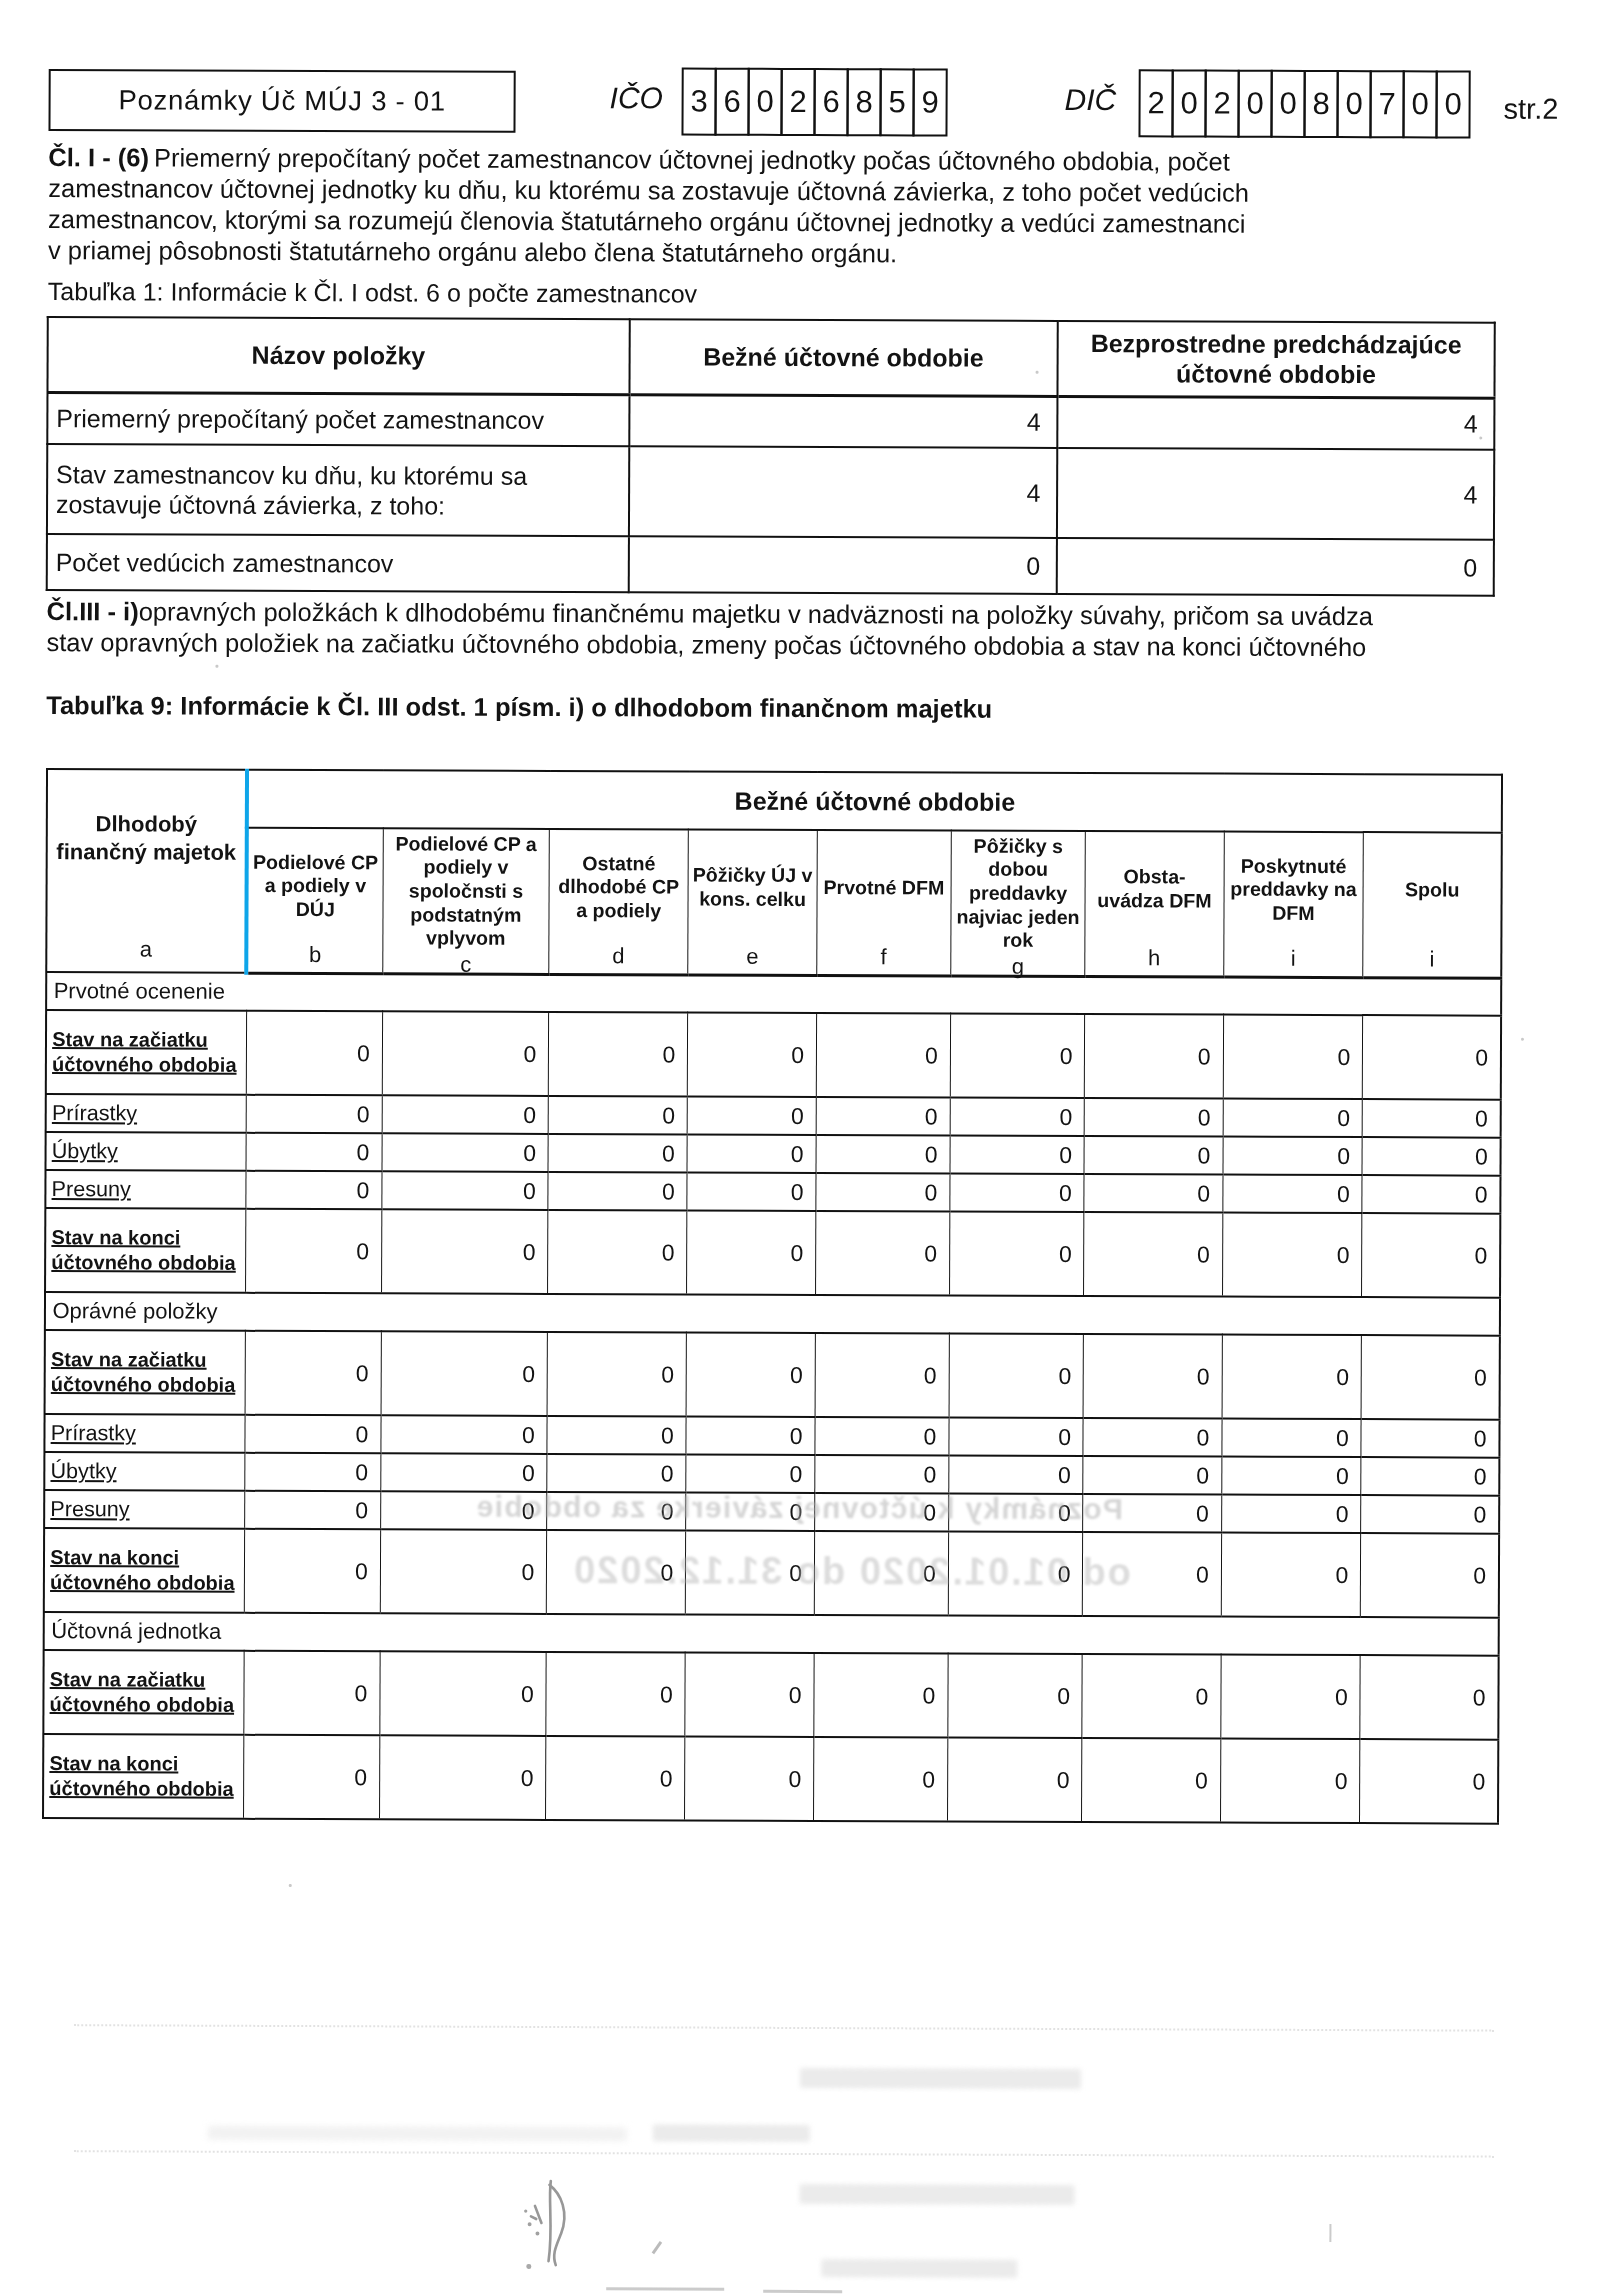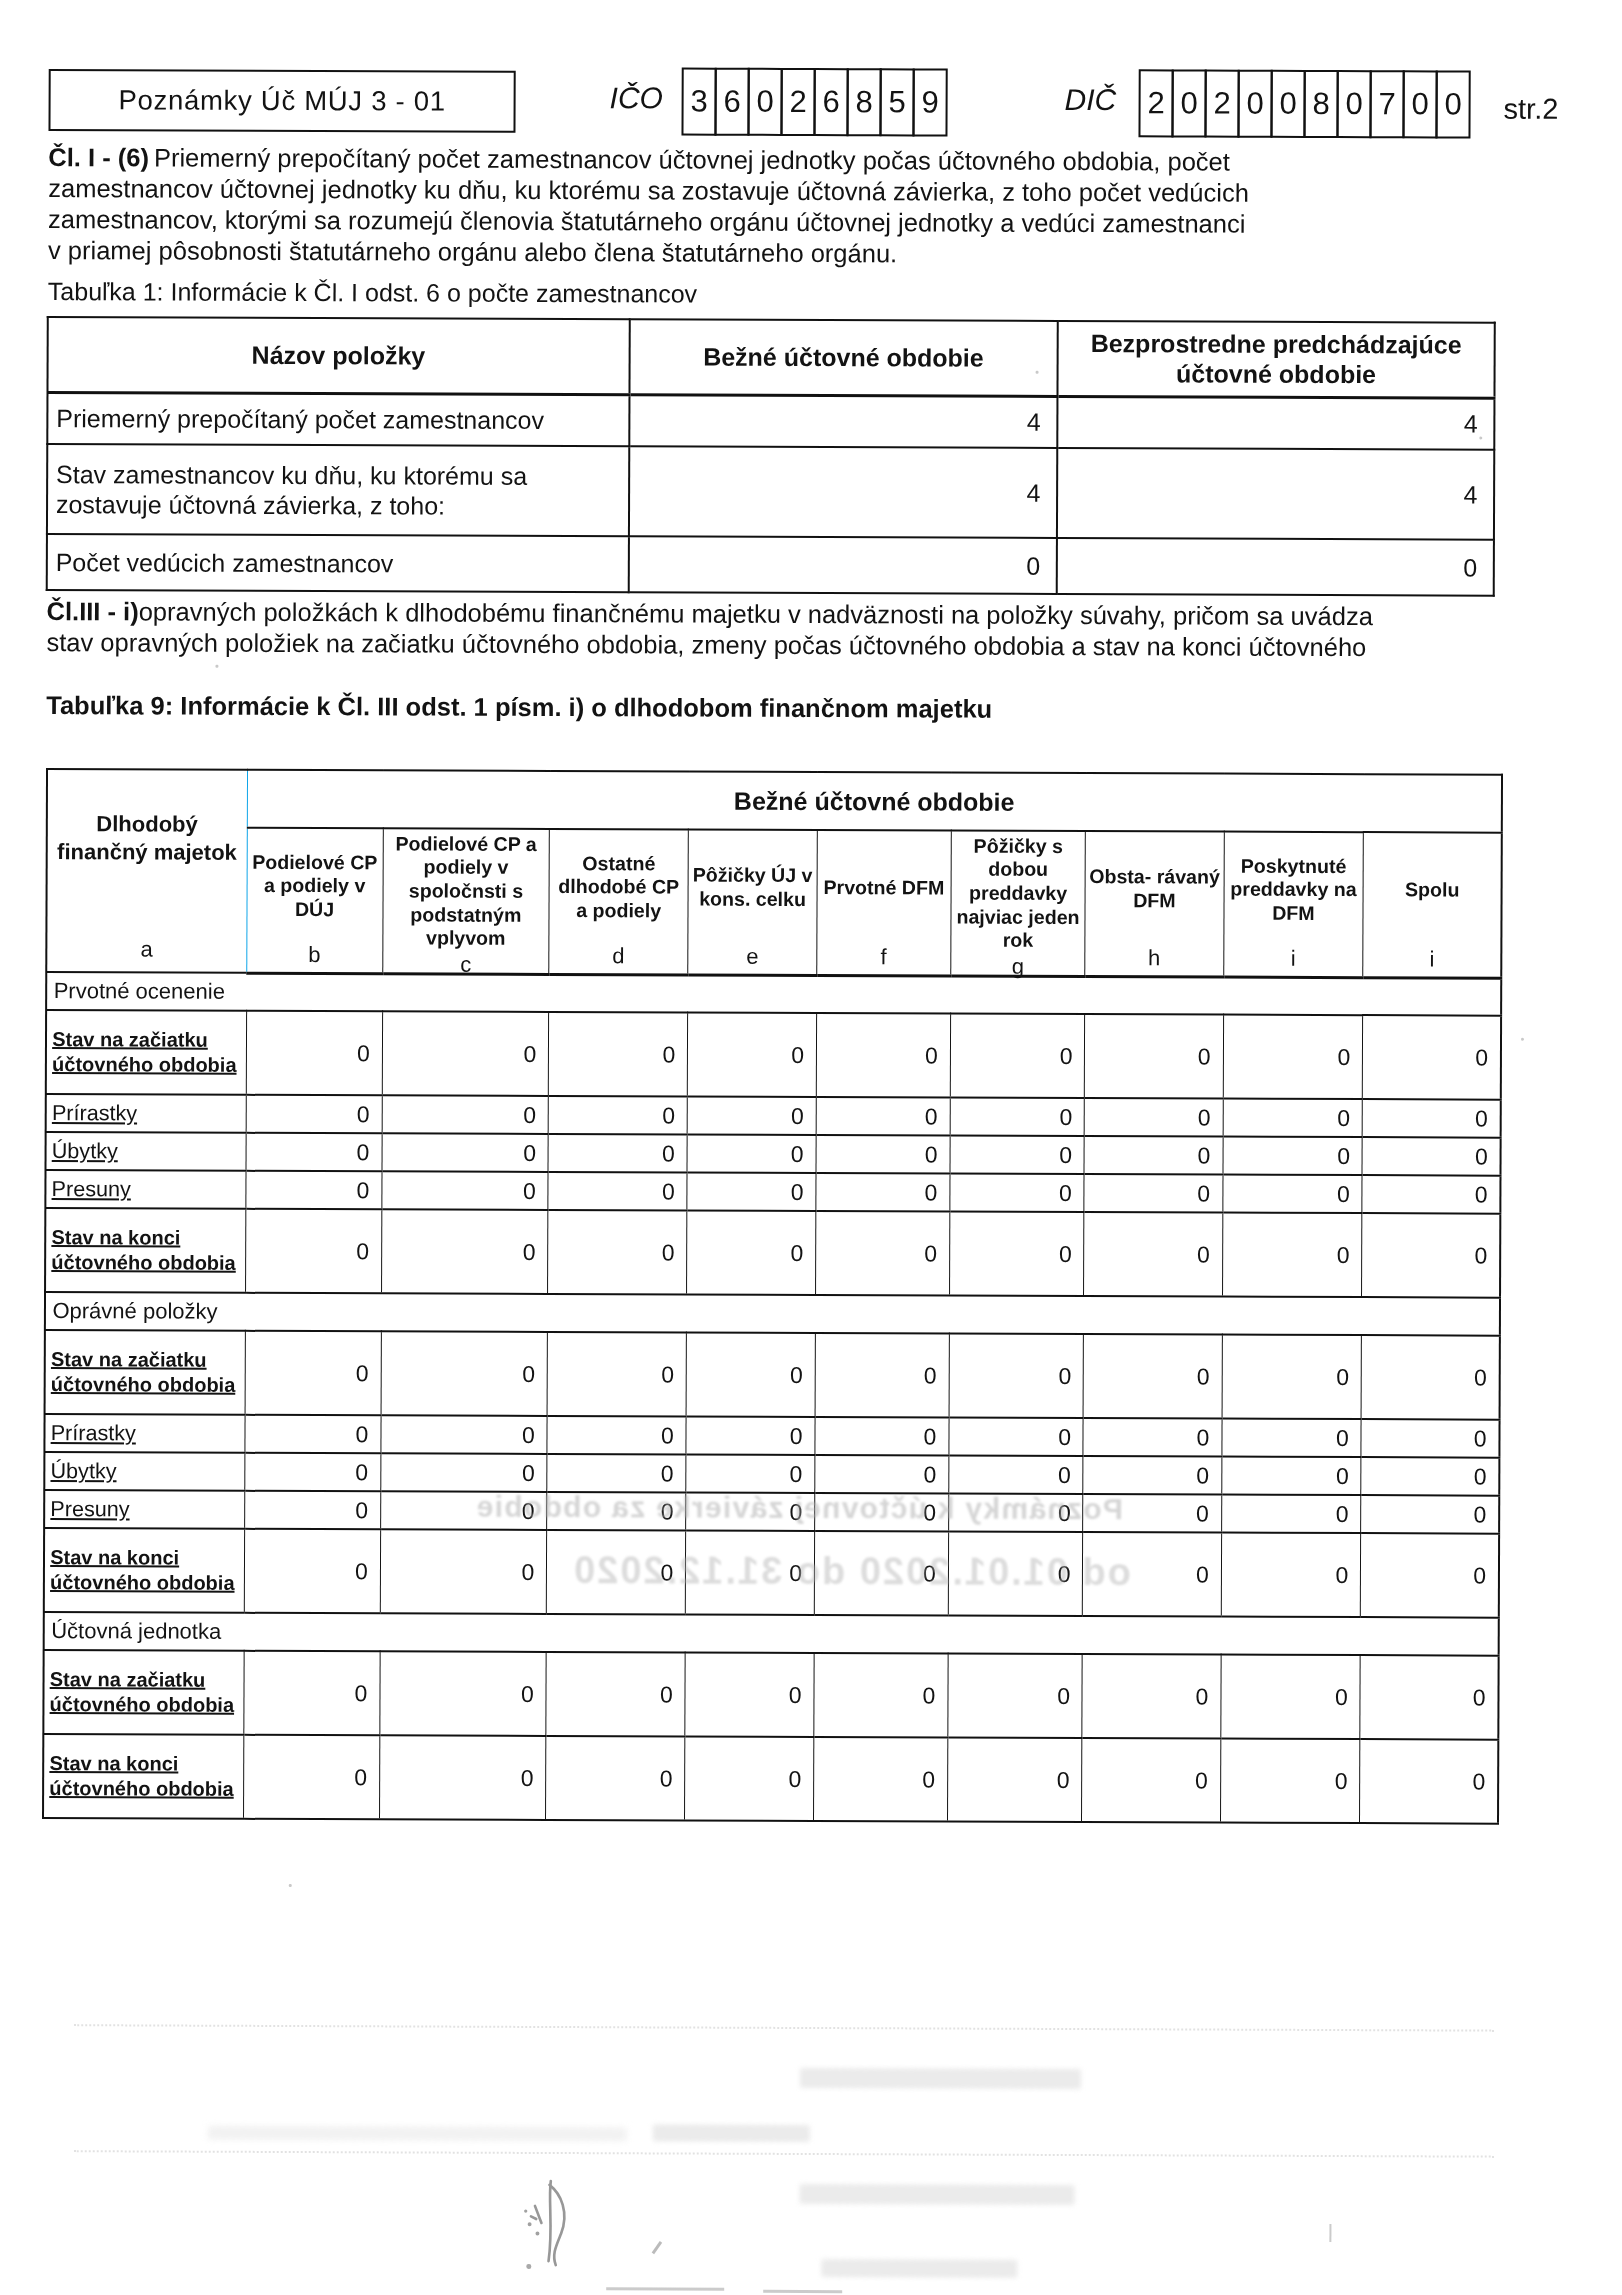--- a/index.html
+++ b/index.html
@@ -51,21 +51,21 @@
   .t1 td.num { font-size:25px; text-align:right; padding-right:15.7px; vertical-align:middle; }
   .t1 tr.r1 td { height:52px; }
   .t1 tr.r2 td { height:90px; }
   .t1 tr.r3 td { height:56px; }
 
   
   .t9 { position:absolute; left:49px; top:771px; width:1457px; border:2.6px solid #111; }
   .t9 th, .t9 td { border:1.3px solid #151515; }
   .t9 th.period { height:58px; font-size:25px; font-weight:700; text-align:center;
                   vertical-align:middle; border-bottom:2.6px solid #111; }
-  .t9 th.cell-a { border-right:1px solid #0ea5e9; vertical-align:top; }
+  .t9 th.cell-a { border-right:4px solid #0ea5e9; vertical-align:top; }
   .t9 tr.colhdr th { height:145px; border-bottom:3.9px solid #111; vertical-align:bottom; padding:0; }
   .hwrap { display:flex; flex-direction:column; height:141px; }
   .cell-a .hwrap { height:196px; padding-top:39px; }
   .h9label { flex:1; display:flex; align-items:center; justify-content:center; text-align:center;
              font-weight:700; font-size:19.6px; line-height:23.6px; padding:1.3px 2.6px; }
   .cell-a .h9label { font-size:22px; line-height:27.5px; flex:0 0 auto; }
   .h9letter { height:30px; text-align:center; font-size:22px; font-weight:400; }
   .cell-a .h9letter { margin-top:auto; }
   .t9 tbody td { border-top:2.6px solid #111; border-bottom:2.6px solid #111; }
   .t9 td.sec { font-size:22px; text-align:left; padding:2.6px 6.5px; height:38px; vertical-align:middle; }
@@ -235,21 +235,21 @@
               </div>
             </th>
             <th>
               <div class="hwrap">
                 <div class="h9label">Pôžičky s dobou preddavky najviac jeden rok</div>
                 <div class="h9letter">g</div>
               </div>
             </th>
             <th>
               <div class="hwrap">
-                <div class="h9label">Obsta- rávaný DFM</div>
+                <div class="h9label">Obsta- uvádza DFM</div>
                 <div class="h9letter">h</div>
               </div>
             </th>
             <th>
               <div class="hwrap">
                 <div class="h9label">Poskytnuté preddavky na DFM</div>
                 <div class="h9letter">i</div>
               </div>
             </th>
             <th>

